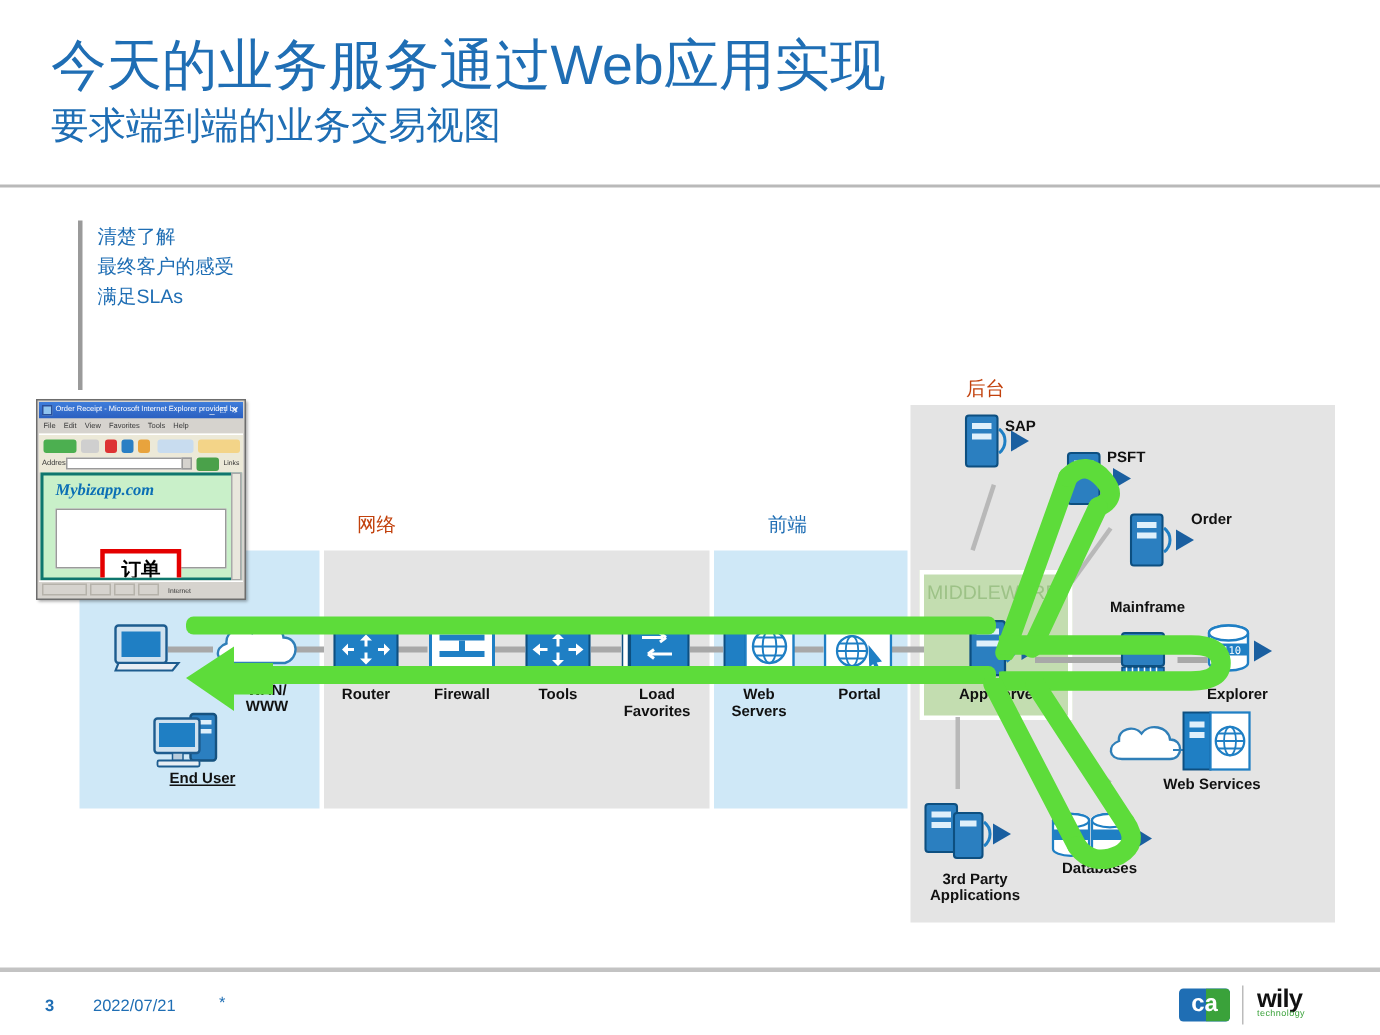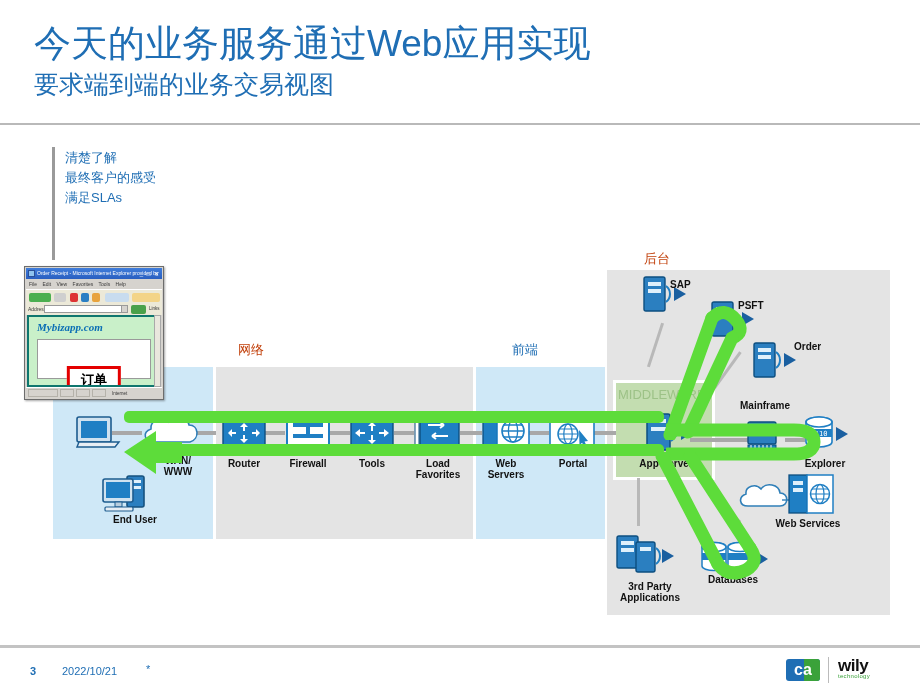--- a/index.html
+++ b/index.html
@@ -215,21 +215,21 @@
     <svg width="50" height="48" viewBox="0 0 50 48">
       <rect x="27" y="4" width="17" height="31" rx="2" fill="#2b7fc0" stroke="#16527f" stroke-width="1.6"></rect>
       <rect x="30" y="8" width="11" height="3" fill="#dff0fb"></rect>
       <rect x="30" y="14" width="11" height="3" fill="#dff0fb"></rect>
       <rect x="3" y="7" width="30" height="23" rx="2" fill="#cfe2f0" stroke="#1d5c8f" stroke-width="1.6"></rect>
       <rect x="6" y="10" width="24" height="16" fill="#1f7fc4"></rect>
       <rect x="15" y="30" width="7" height="5" fill="#b9cddd" stroke="#1d5c8f" stroke-width="1"></rect>
       <rect x="5" y="35" width="28" height="4" rx="1" fill="#e8eef4" stroke="#1d5c8f" stroke-width="1.2"></rect>
     </svg>
   </div>
-  <div class="node-label" style="left:85px;top:514px;width:100px;">End User</div>
+  <div class="node-label" style="left:85px;top:514px;width:100px;text-decoration:underline;">End User</div>
 
   <div class="node" style="left:140px;top:412px;">
     <svg width="62" height="40" viewBox="0 0 62 40">
       <path d="M14 30 C4 30 2 20 11 17 C10 8 22 4 28 10 C33 2 48 4 49 13 C59 13 60 27 50 30 Z" fill="#ffffff" stroke="#2f7fb8" stroke-width="1.6"></path>
     </svg>
   </div>
   <div class="node-label" style="left:128px;top:455px;width:100px;">WAN/
 WWW</div>
 
   <div class="node" style="left:222px;top:418px;">
@@ -498,21 +498,21 @@
       <span class="st-cell" style="left:34px;width:14px;"></span>
       <span class="st-cell" style="left:50px;width:14px;"></span>
       <span class="st-cell" style="left:66px;width:14px;"></span>
       <span style="position:absolute;left:86px;top:1px;">Internet</span>
     </div>
   </div>
 
 
   <div class="footer-rule"></div>
   <div class="footer-num">3</div>
-  <div class="footer-date">2022/10/21</div>
+  <div class="footer-date">2022/07/21</div>
   <div class="footer-star">*</div>
 
   <div class="logo-ca">
     <span class="half"></span>
     <span class="lt">c</span><span class="lt">a</span>
   </div>
   <div class="logo-div"></div>
   <div class="logo-wily">
     <div class="w">wily</div>
     <div class="t">technology</div>

